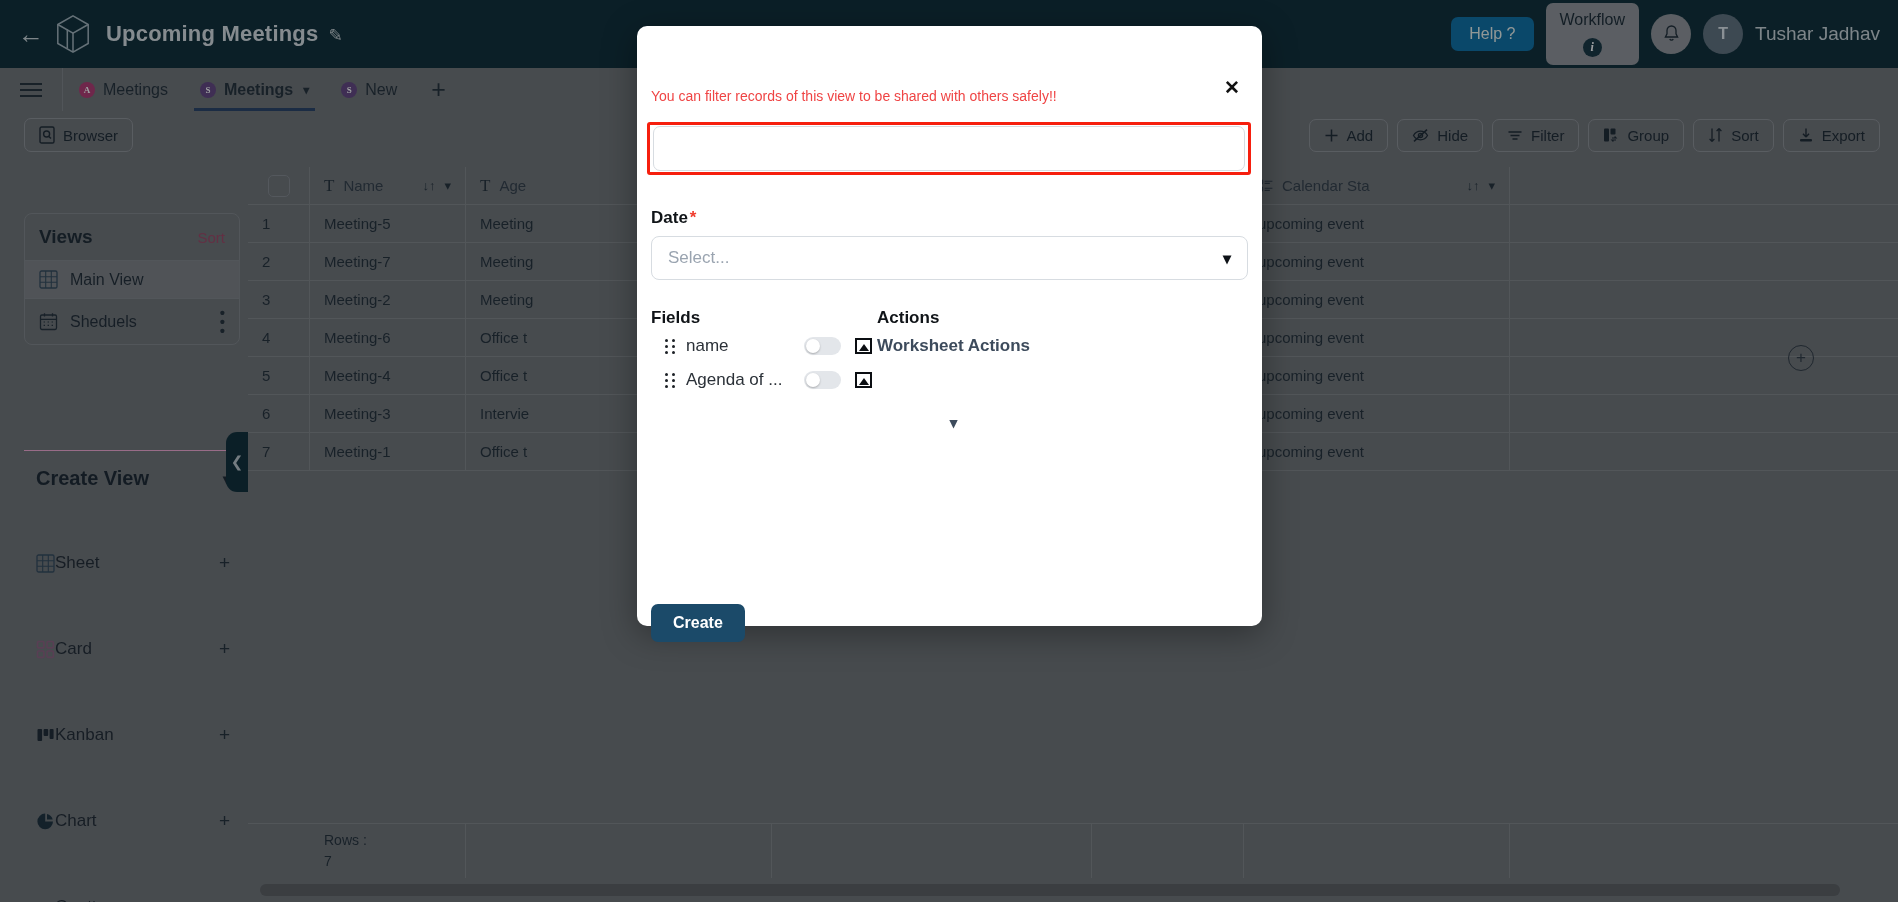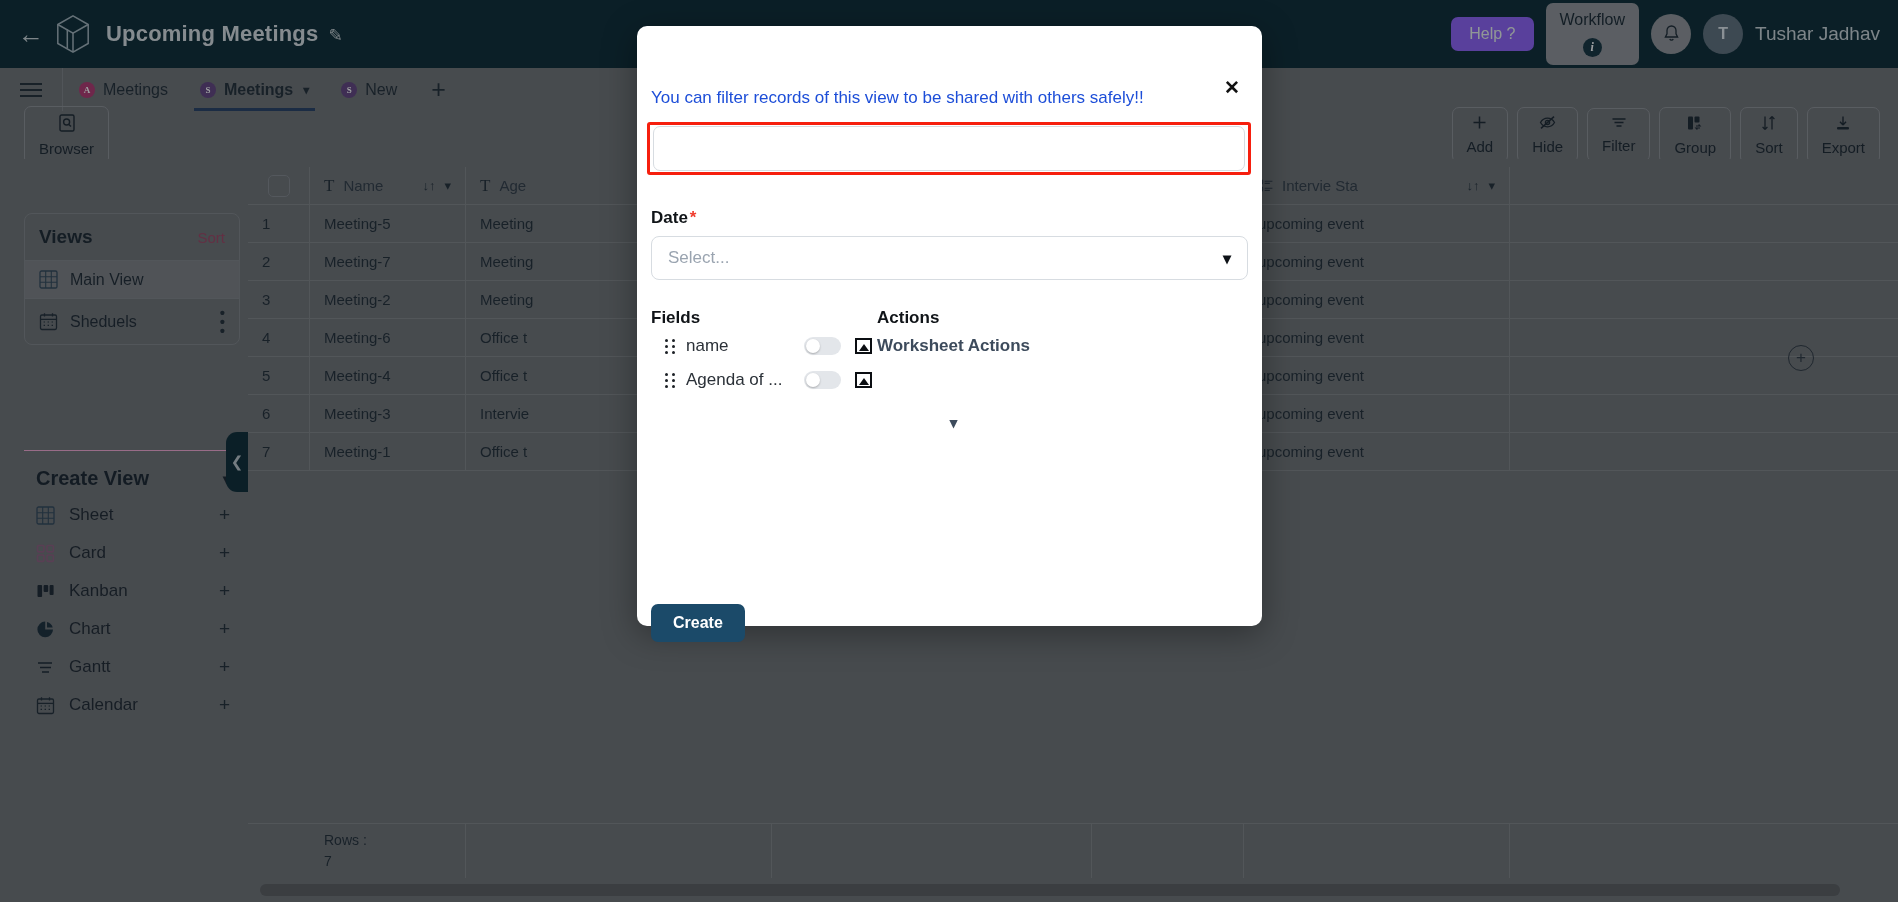--- a/index.html
+++ b/index.html
@@ -20,21 +20,21 @@
     background:#05242e;
     display:flex; align-items:center;
     padding: 0 18px 0 14px;
   }
   .back-arrow { color:#c9d2d6; font-size:26px; line-height:1; cursor:pointer; width:34px; text-align:center; }
   .cube-logo { width:38px; height:40px; margin-left:6px; margin-right:14px; }
   .app-title { color:#d6dde1; font-size:22px; font-weight:700; letter-spacing:.2px; }
   .pencil-icon { margin-left:10px; color:#c8d0d4; font-size:17px; display:inline-block; transform: translateY(1px); }
   .top-right { margin-left:auto; display:flex; align-items:center; gap:12px; }
   .help-btn {
-    background:#8b5cf6; color:#e9f1ec; border-radius:7px;
+    background:#0369a1; color:#e9f1ec; border-radius:7px;
     padding:8px 18px; font-size:16px; cursor:pointer;
   }
   .workflow-btn {
     background:#8d9094; color:#12202a; border-radius:7px;
     padding:8px 14px; font-size:16px; cursor:pointer;
     display:flex; align-items:center; gap:9px;flex-direction:column;
   }
   .info-dot {
     width:19px; height:19px; border-radius:50%; background:#0d2b38; color:#fff;
     font-size:12px; font-weight:700; display:flex; align-items:center; justify-content:center;
@@ -78,21 +78,20 @@
   
   .toolbar {
     position:absolute; top:111px; left:0; width:1898px; height:48px;
     background:#6b6e71; display:flex; align-items:center;
   }
   .tb-btn {
     display:flex; align-items:center; gap:8px;
     border:1px solid #8b8e91; border-radius:7px;
     padding:7px 14px; font-size:15px; color:#141f28; cursor:pointer;
     background:transparent;
-    flex-direction:column;
   }
   .browser-btn { margin-left:24px; }
   .tb-right { margin-left:auto; display:flex; align-items:center; gap:9px; padding-right:18px; }
 
   
   .sidebar {
     position:absolute; top:159px; left:0; width:264px; height:743px;
     background:#6b6e71;
   }
   .views-card {
@@ -114,22 +113,22 @@
   .view-kebab { margin-left:auto; letter-spacing:0; font-size:15px; line-height:.6; color:#1b2730; }
   .view-kebab b { display:block; }
 
   .create-view {
     position:absolute; top:291px; left:24px; width:216px;
     border-top:1px solid #f9a8d4; padding-top:16px;
   }
   .cv-head { display:flex; align-items:center; justify-content:space-between; padding:0 10px 6px 12px; }
   .cv-title { font-size:20px; font-weight:600; color:#121d26; }
   .cv-item {
-    display:flex; align-items:center; gap:14px; padding:8px 10px 8px 12px;
-    font-size:17px; color:#182029; cursor:pointer;
+    display:flex; align-items:center; padding:8px 10px 8px 12px;
+    font-size:17px; color:#182029; cursor:pointer;margin-top:48px;
   }
   .cv-plus { margin-left:auto; font-size:19px; color:#1b2730; }
 
   .collapse-handle {
     position:absolute; top:432px; left:226px; width:22px; height:60px;
     background:#05242e; border-radius:11px 0 0 11px;
     display:flex; align-items:center; justify-content:center;
     color:#b9c3c8; font-size:15px; cursor:pointer; z-index:6;
   }
 
@@ -184,21 +183,21 @@
     top:26px; left:637px; width:625px; height:600px;
     background:#fff; border-radius:10px;
     box-shadow:0 8px 34px rgba(0,0,0,.35);
   }
   .modal-close {
     position:absolute; right:22px; top:52px; font-size:19px; font-weight:700;
     color:#111; cursor:pointer; line-height:1;
   }
   .modal-heading {
     position:absolute; left:14px; top:62px; width:580px;
-    font-size:17px; color:#1d4ed8;
+    font-size:14px; color:#ef4444;
   }
   .title-input-wrap {
     position:absolute; left:10px; top:96px; width:604px; height:53px;
     border:3px solid #f61f0e; border-radius:3px;
     display:flex; align-items:center;
   }
   .title-input {
     width:100%; height:45px; margin:0 3px;
     border:1px solid #d7dce1; border-radius:7px;
     font-size:16px; color:#273038; padding:0 14px; outline:none;
@@ -488,21 +487,21 @@
             <span>↓↑</span>
             <span>▾</span>
           </span>
         </div>
         <div class="gcell c-status">
           <svg width="15" height="14" viewBox="0 0 15 14" style="margin-right:9px">
             <rect x="0.6" y="1" width="4" height="4" rx="0.8" fill="none" stroke="#2b3640" stroke-width="1.1"></rect>
             <rect x="0.6" y="8" width="4" height="4" rx="0.8" fill="none" stroke="#2b3640" stroke-width="1.1"></rect>
             <path d="M6.6 2.2h7.8M6.6 4.4h5.2M6.6 9.2h7.8M6.6 11.4h5.2" stroke="#2b3640" stroke-width="1.1"></path>
           </svg>
-          <span class="hdr-label">Intervie Sta</span>
+          <span class="hdr-label">Calendar Sta</span>
           <span class="hdr-tools">
             <span>↓↑</span>
             <span>▾</span>
           </span>
         </div>
         <div class="gcell c-tail"></div>
       </div>
 
       <div class="grid-row">
         <div class="gcell c-idx">1</div>

